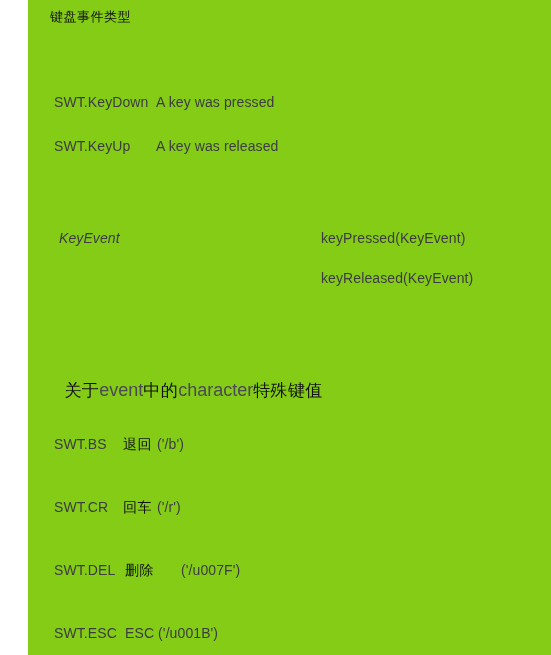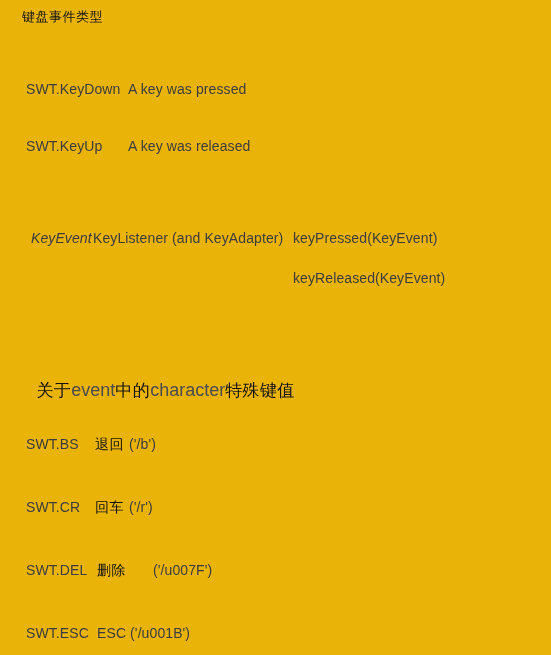--- a/index.html
+++ b/index.html
@@ -13,21 +13,22 @@
     height: 655px;
     position: relative;
     overflow: hidden;
     font-family: "Liberation Sans", "DejaVu Sans", sans-serif;
     -webkit-font-smoothing: antialiased;
   }
 
   .doc {
     position: absolute;
     inset: 0;
-    background: #eab308;
+    background: #84cc16;
+    margin-left: 28px;
   }
 
   
   .run {
     position: absolute;
     white-space: pre;
     color: #3c3c40;
     font-size: 14px;
     line-height: 16px;
     letter-spacing: 0.1px;
@@ -69,21 +70,21 @@
   .section-head .lat-part {
     font-family: "Liberation Sans", "DejaVu Sans", sans-serif;
     color: #4a4a52;
     font-size: 18px;
   }
 
   
   .evt-name   { left: 26px; }
   .evt-desc   { left: 128px; text-align: right; }
 
-  .row-keydown { top: 81px; }
+  .row-keydown { top: 94px; }
   .row-keyup   { top: 138px; }
 
   
   .lst-class    { left: 31px;  top: 230px; font-style: italic; }
   .lst-iface    { left: 93px;  top: 230px; }
   .lst-method-1 { left: 293px; top: 230px; }
   .lst-method-2 { left: 293px; top: 270px; }
 
   
   .key-const { left: 26px; }
@@ -110,21 +111,20 @@
 
   <div class="title">键盘事件类型</div>
 
   <div class="run evt-name row-keydown">SWT.KeyDown</div>
   <div class="run evt-desc row-keydown">A key was pressed</div>
 
   <div class="run evt-name row-keyup">SWT.KeyUp</div>
   <div class="run evt-desc row-keyup">A key was released</div>
 
   <div class="run lst-class">KeyEvent</div>
-  <div class="run lst-iface">KeyListener (and KeyAdapter)</div>
   <div class="run lst-method-1">keyPressed(KeyEvent)</div>
   <div class="run lst-method-2">keyReleased(KeyEvent)</div>
 
   <div class="section-head">
     <span class="cjk-part">关于</span><span class="lat-part">event</span><span class="cjk-part">中的</span><span class="lat-part">character</span><span class="cjk-part">特殊键值</span>
   </div>
 
   <div class="run key-const row-bs">SWT.BS</div>
   <div class="run cjk key-cjk row-bs">退回</div>
   <div class="run key-code row-bs">('/b')</div>

